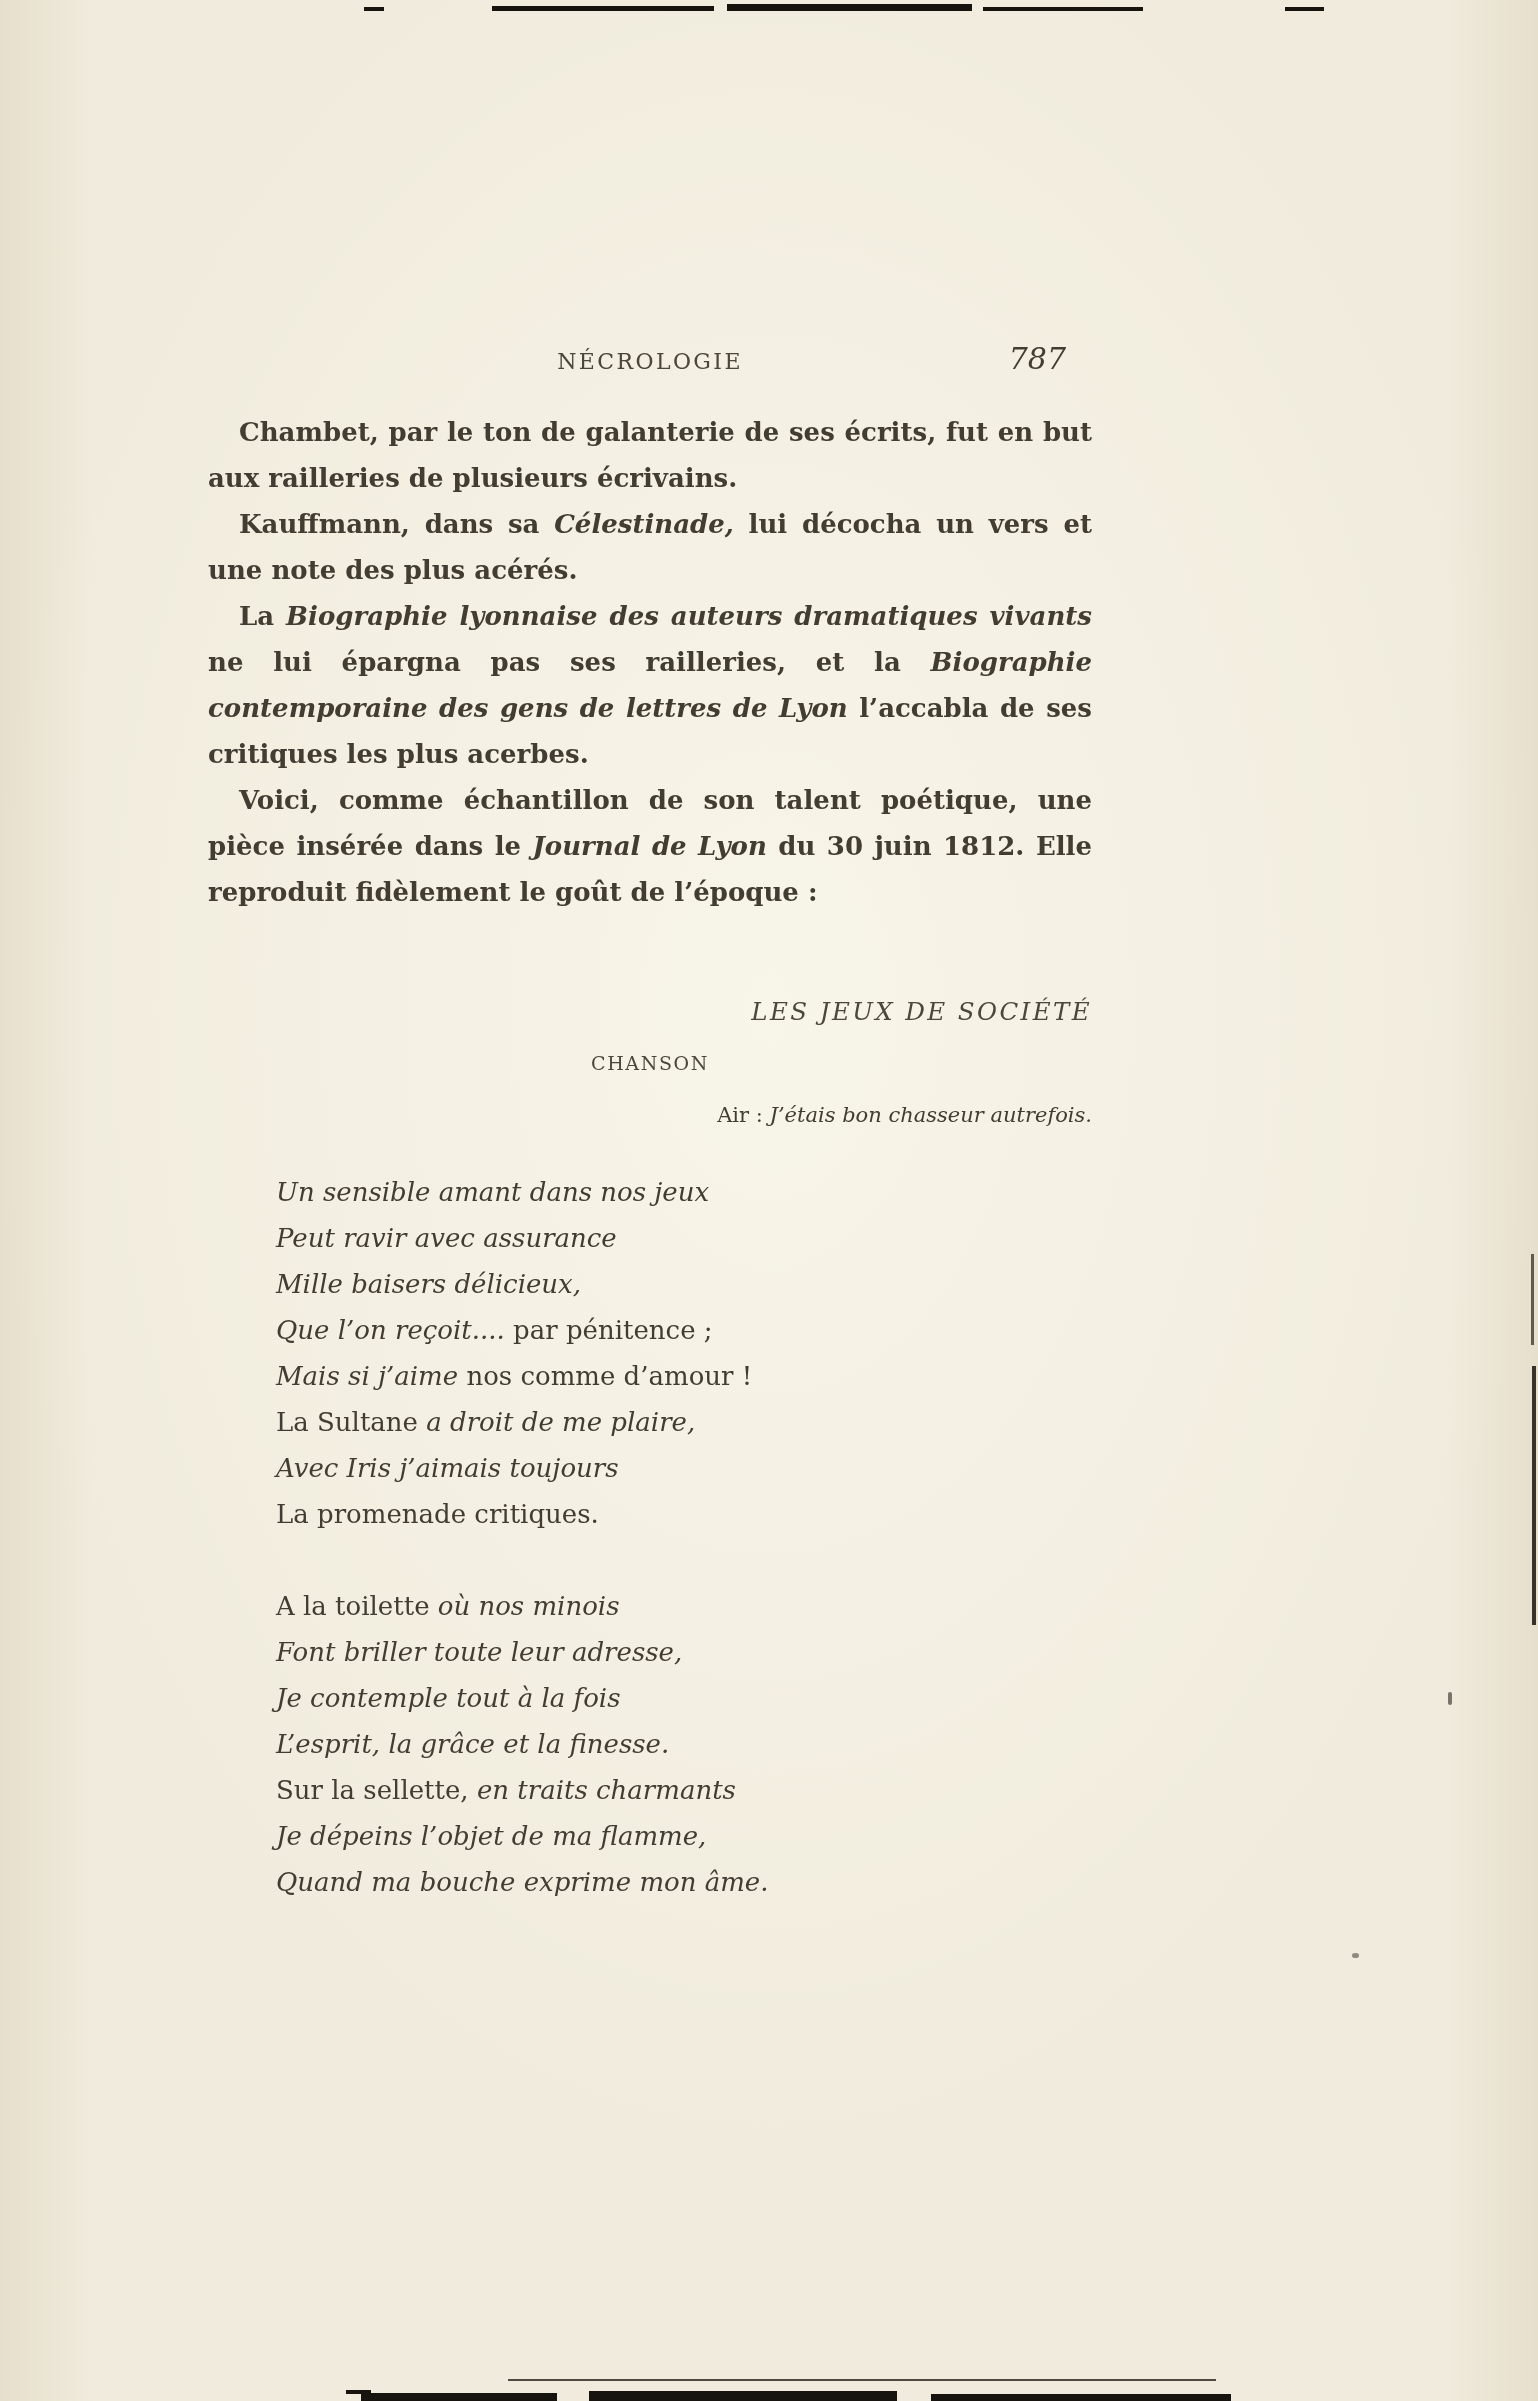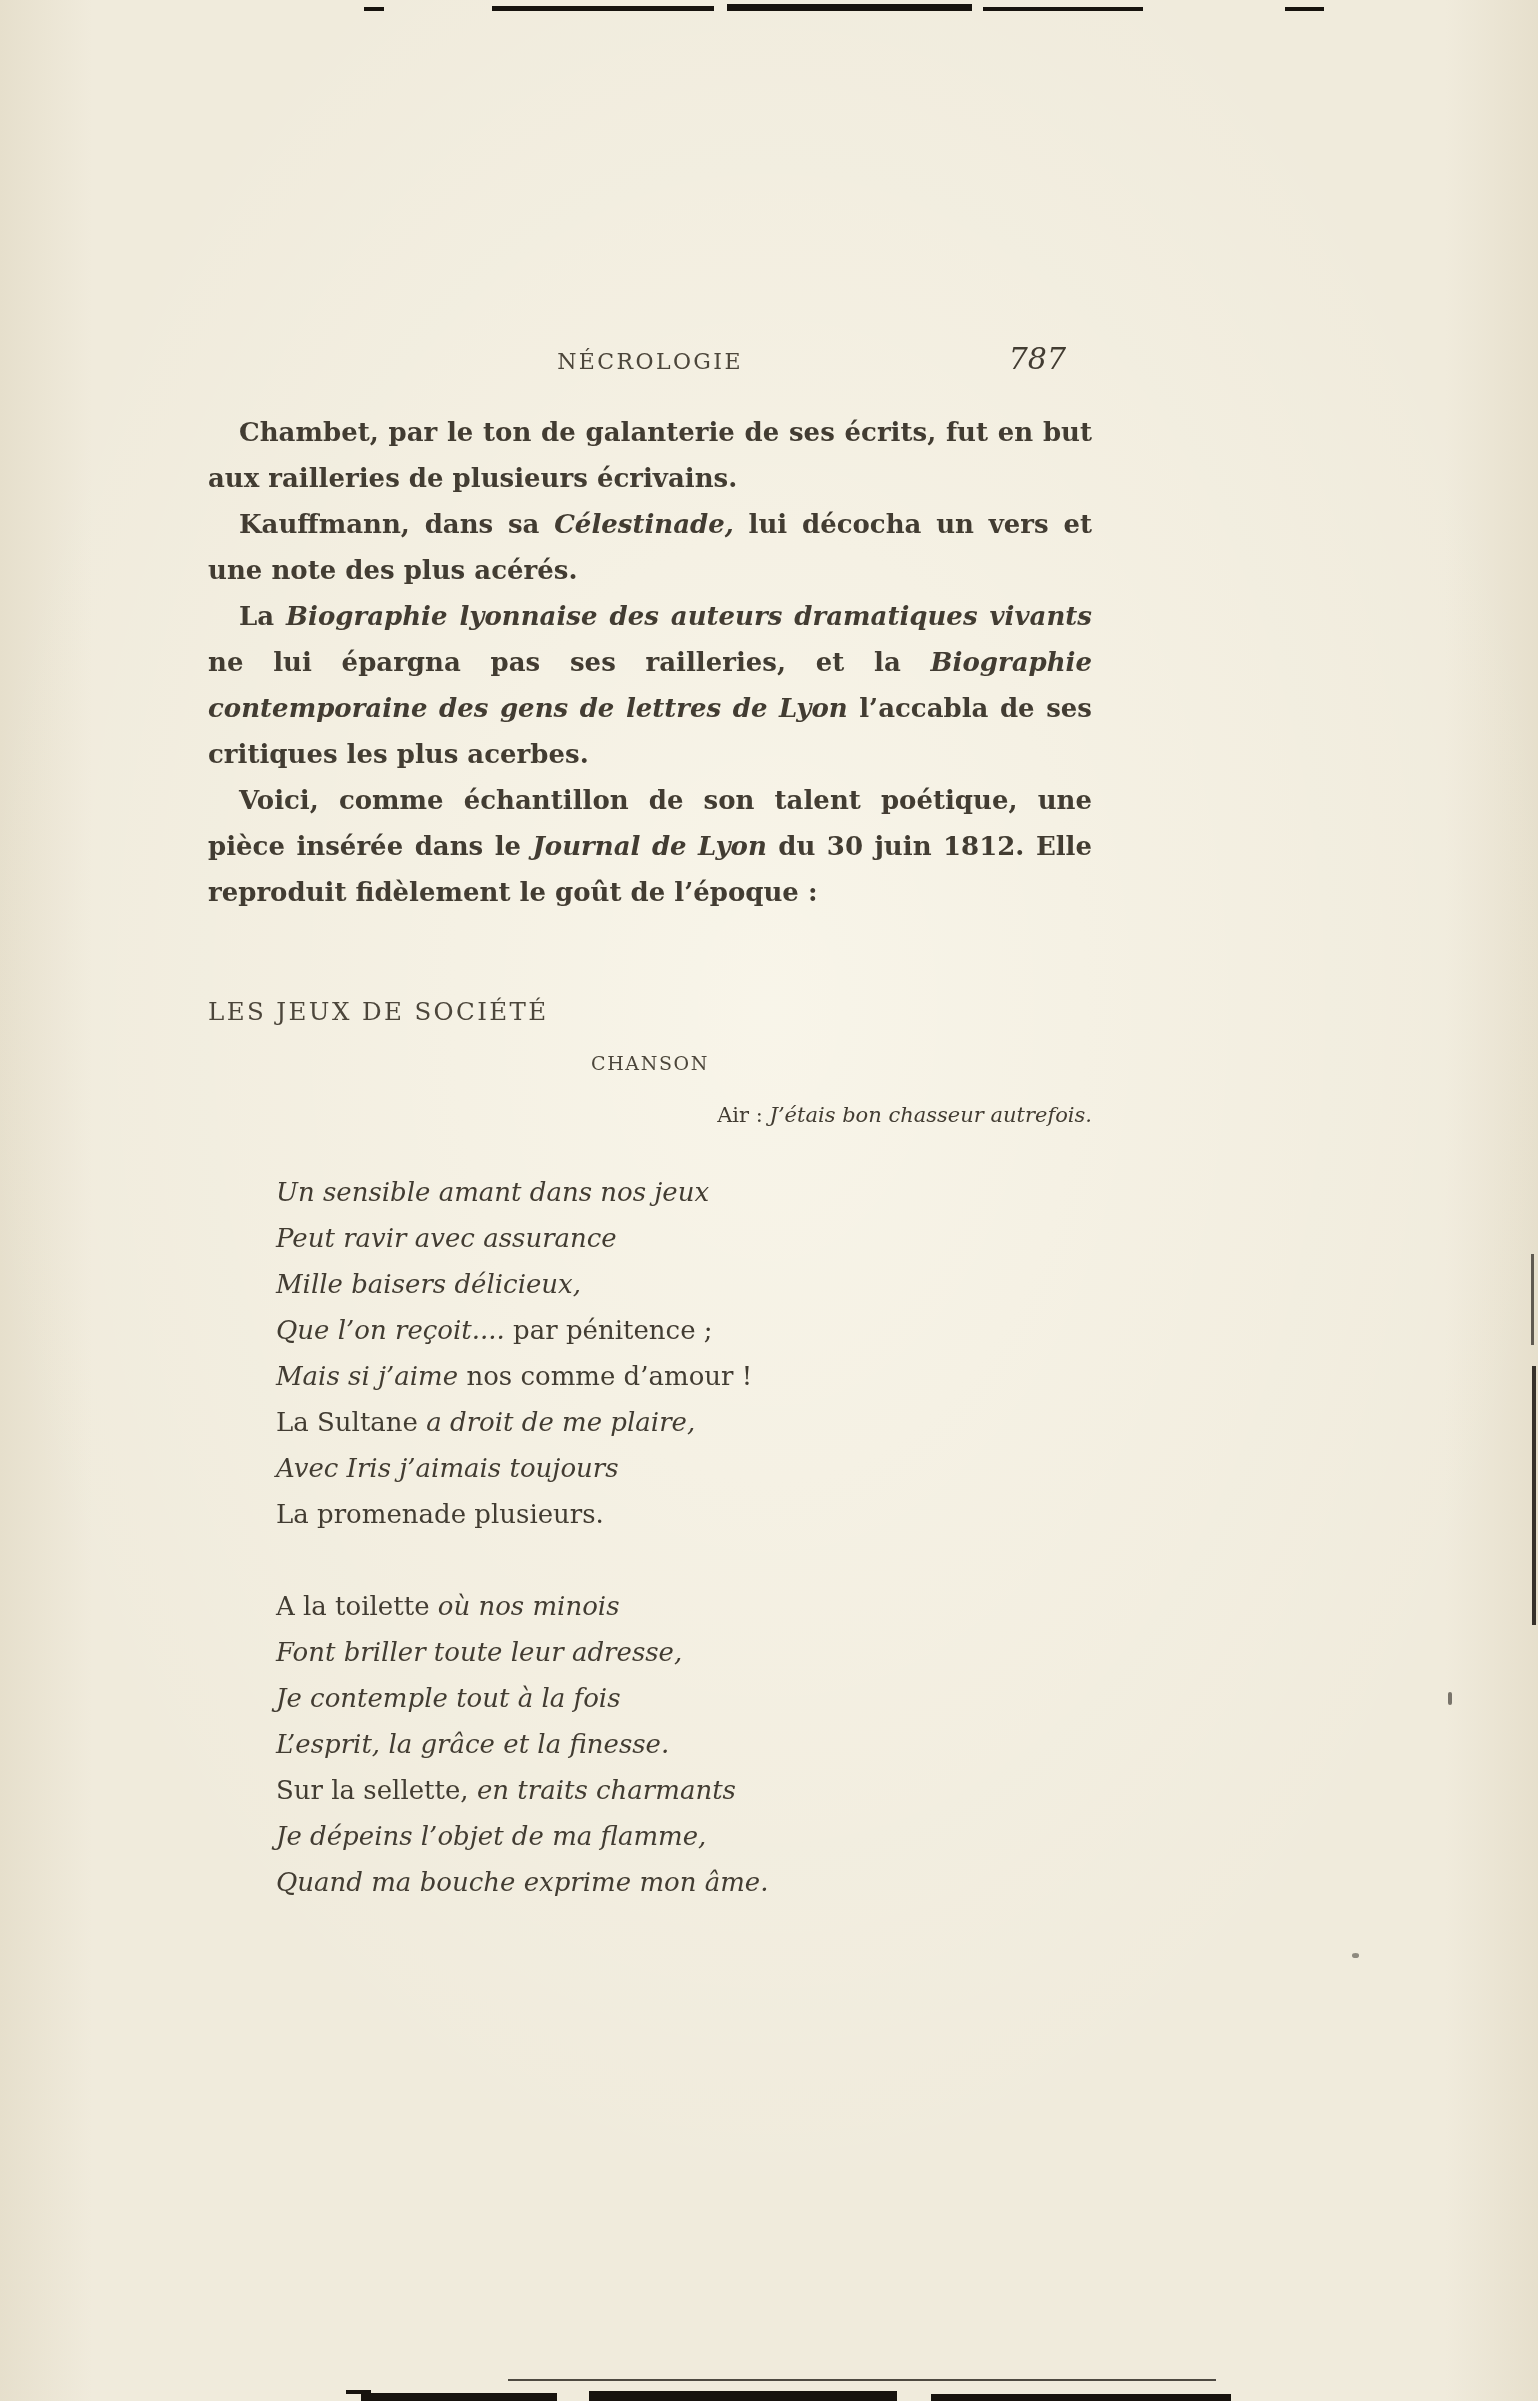--- a/index.html
+++ b/index.html
@@ -73,24 +73,25 @@
     font-size: 26px;
     line-height: 46px;
     text-align: justify;
     text-indent: 31px;
     color: var(--ink);
     font-weight: bold;
   }
   .it { font-style: italic; }
   .poem { margin-top: 82px; }
   .poem-title {
-    text-align: left;
+    text-align: right;
     font-size: 24.5px;
     letter-spacing: 2.4px;
     color: var(--ink-light);
+    font-style: italic;
   }
   .poem-subtitle {
     text-align: center;
     font-size: 19px;
     letter-spacing: 1.6px;
     margin-top: 26px;
     color: var(--ink-light);
   }
   .poem-air {
     text-align: right;
@@ -148,21 +149,21 @@
       </div>
       <div class="stanzas">
           <div class="stanza">
             <div class="poem-line"><span class="it">Un sensible amant dans nos jeux</span></div>
             <div class="poem-line"><span class="it">Peut ravir avec assurance</span></div>
             <div class="poem-line"><span class="it">Mille baisers délicieux,</span></div>
             <div class="poem-line"><span class="it">Que l’on reçoit....</span><span> par pénitence ;</span></div>
             <div class="poem-line"><span class="it">Mais si j’aime</span><span> nos comme d’amour !</span></div>
             <div class="poem-line"><span>La Sultane </span><span class="it">a droit de me plaire,</span></div>
             <div class="poem-line"><span class="it">Avec Iris j’aimais toujours</span></div>
-            <div class="poem-line"><span>La promenade plusieurs.</span></div>
+            <div class="poem-line"><span>La promenade critiques.</span></div>
           </div>
           <div class="stanza">
             <div class="poem-line"><span>A la toilette </span><span class="it">où nos minois</span></div>
             <div class="poem-line"><span class="it">Font briller toute leur adresse,</span></div>
             <div class="poem-line"><span class="it">Je contemple tout à la fois</span></div>
             <div class="poem-line"><span class="it">L’esprit, la grâce et la finesse.</span></div>
             <div class="poem-line"><span>Sur la sellette, </span><span class="it">en traits charmants</span></div>
             <div class="poem-line"><span class="it">Je dépeins l’objet de ma flamme,</span></div>
             <div class="poem-line"><span class="it">Quand ma bouche exprime mon âme.</span></div>
           </div>

